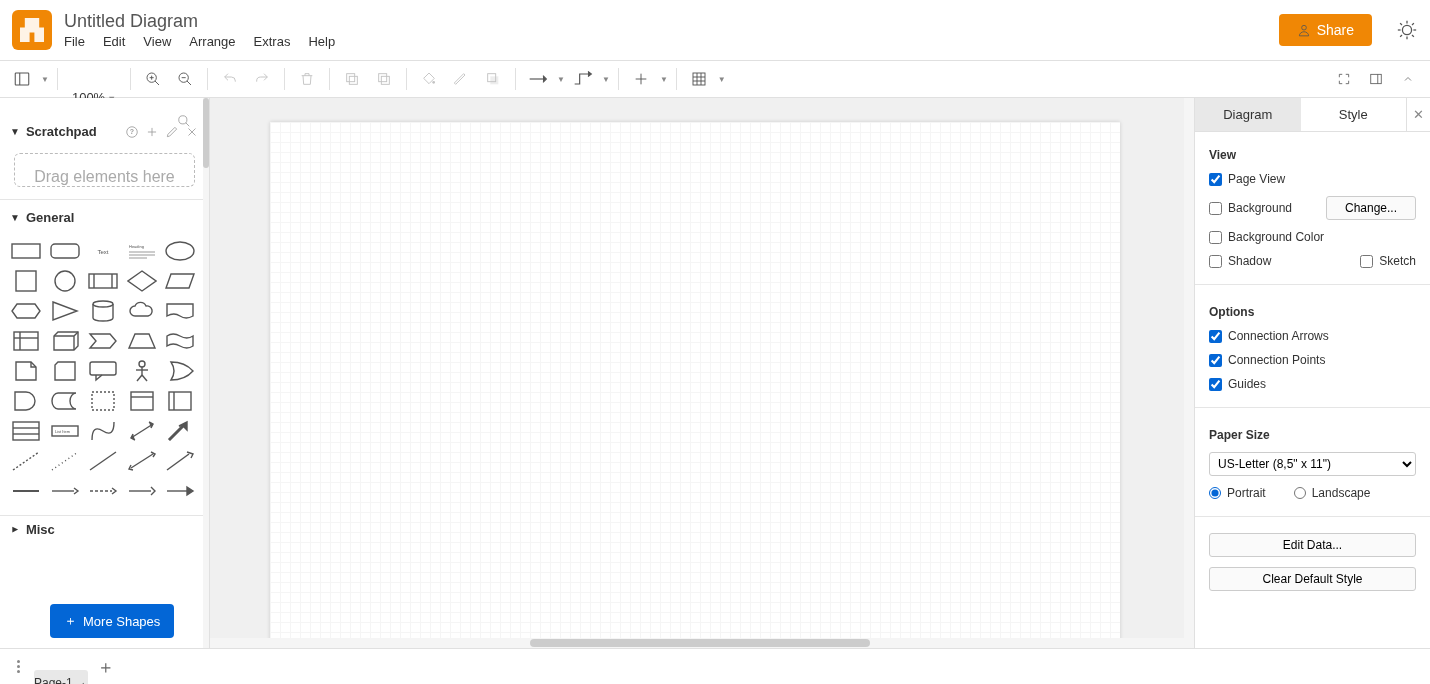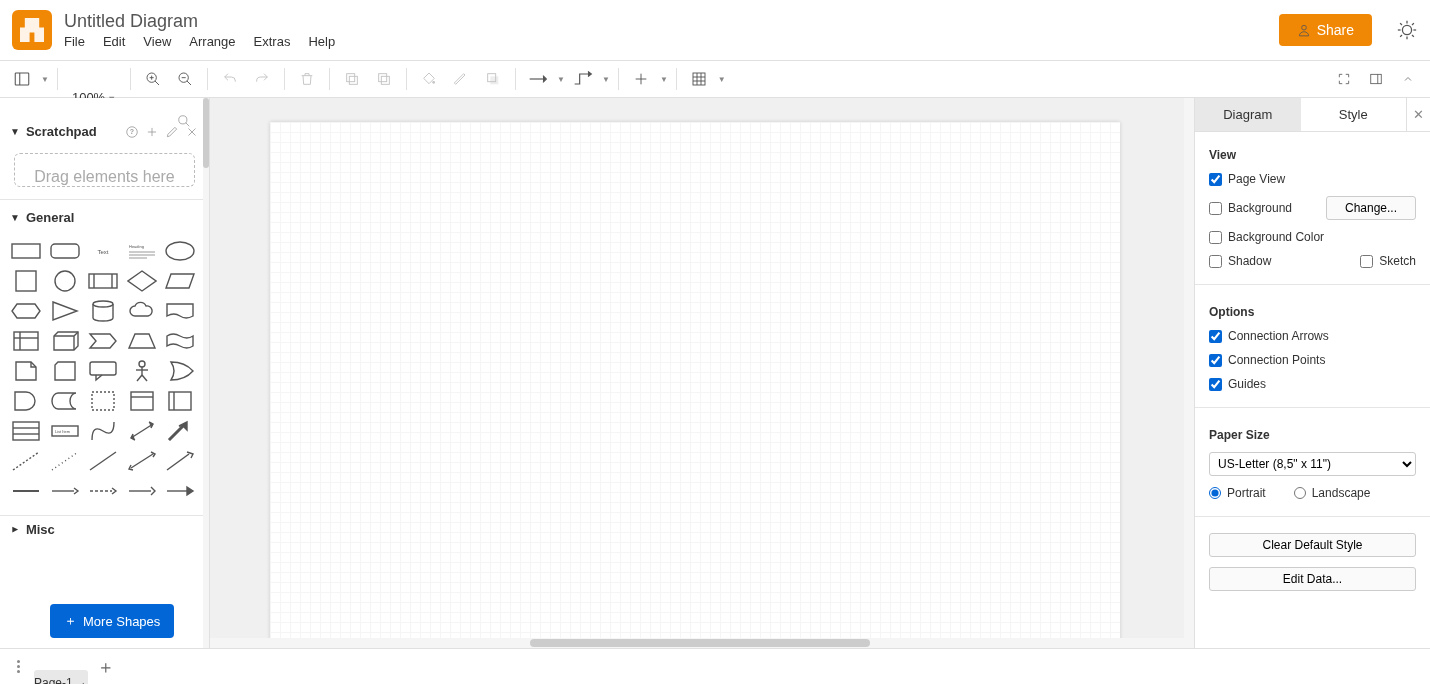--- a/index.html
+++ b/index.html
@@ -646,22 +646,22 @@
         <label>
             <input type="radio" class="radio" name="orient" checked="" style="">
             <span>Portrait</span>
           </label>
         <label>
             <input type="radio" class="radio" name="orient" style="">
             <span>Landscape</span>
           </label>
       </div>
       <div class="hr"></div>
+      <button class="btn">Edit Data...</button>
       <button class="btn">Clear Default Style</button>
-      <button class="btn">Edit Data...</button>
     </div>
   </div>
 </div>
 
 <div class="footer">
   <div class="page-menu">
       <span></span>
       <span></span>
       <span></span>
     </div>

